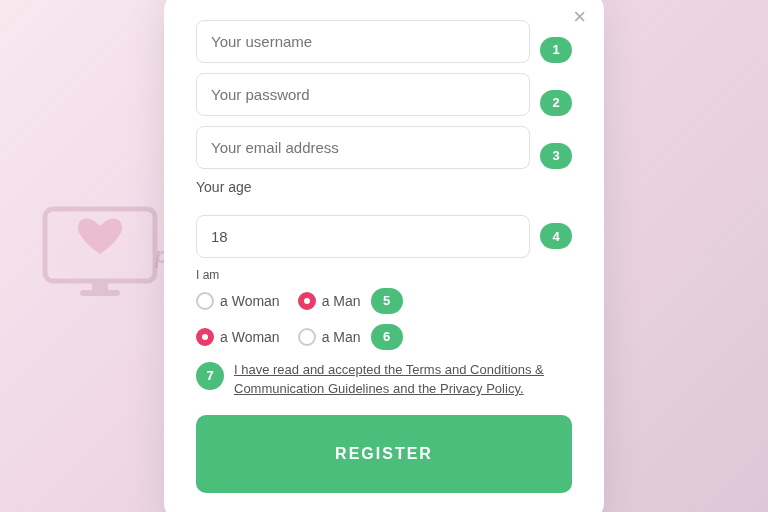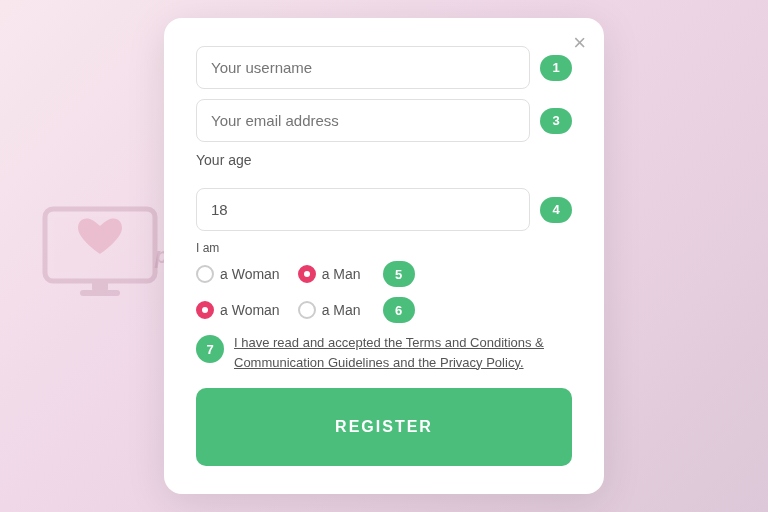--- a/index.html
+++ b/index.html
@@ -63,21 +63,21 @@
       border: none;
       font-size: 22px;
       color: #aaa;
       cursor: pointer;
       line-height: 1;
     }
 
     
     .field-row {
       display: flex;
-      align-items: center;
+      align-items: flex-end;
       margin-bottom: 10px;
     }
 
     .field-row input[type="text"],
     .field-row input[type="password"],
     .field-row input[type="email"] {
       flex: 1;
       border: 1.5px solid #e0e0e0;
       border-radius: 8px;
       padding: 12px 14px;
@@ -227,21 +227,20 @@
       font-weight: bold;
       letter-spacing: 2px;
       cursor: pointer;
       text-transform: uppercase;
     }
 
     
     .radio-badge-row {
       display: flex;
       align-items: center;
-      gap: 12px;
     }
   </style>
 </head>
 <body>
 
 <div class="watermark">
   <svg viewBox="0 0 120 100" xmlns="http://www.w3.org/2000/svg">
 
     <rect x="5" y="5" width="110" height="72" rx="8" ry="8" fill="none" stroke="#c090a8" stroke-width="5"></rect>
 
@@ -260,20 +259,24 @@
 
   <button class="close-btn">×</button>
 
   
   <div class="field-row">
     <input type="text" placeholder="Your username" style="">
     <div class="badge">1</div>
   </div>
 
   
+  <div class="field-row">
+    <input type="password" placeholder="Your password" style="">
+    <div class="badge">2</div>
+  </div>
 
   
   <div class="field-row">
     <input type="email" placeholder="Your email address" style="">
     <div class="badge">3</div>
   </div>
 
   
   <div class="age-label">Your age</div>
   <div class="age-field-row">

